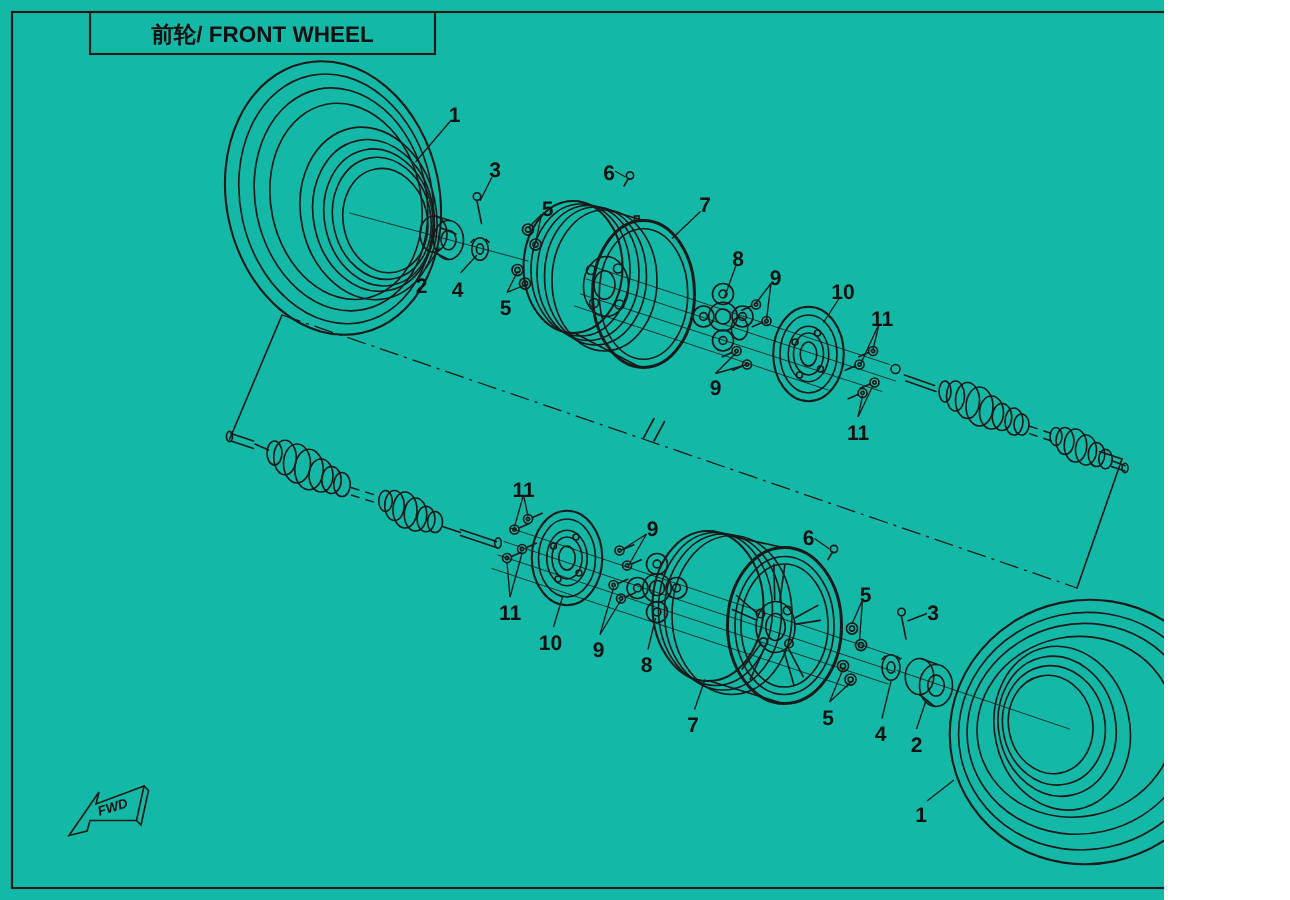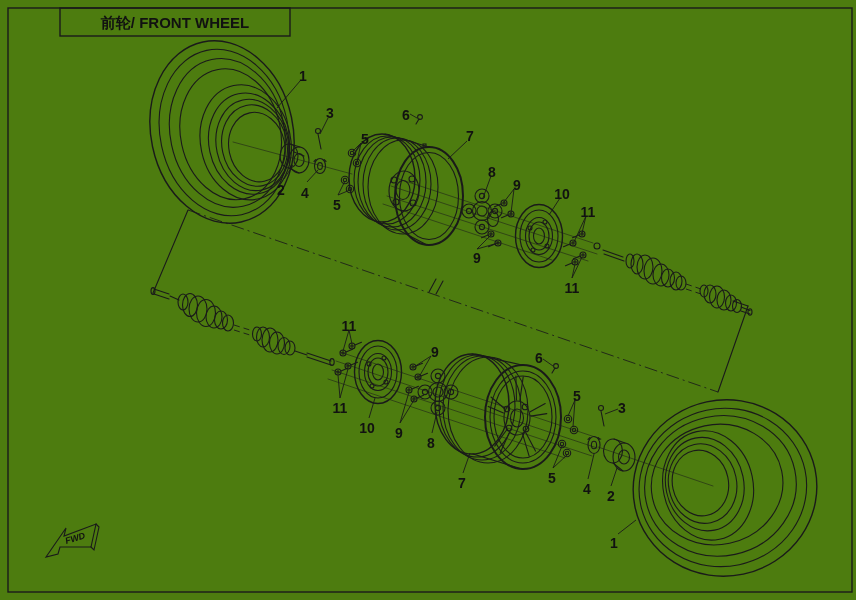--- a/index.html
+++ b/index.html
@@ -1,16 +1,16 @@
 <!DOCTYPE html>
 <html><head>
 <meta charset="utf-8">
 <style>
   html,body{margin:0;padding:0;background:#fff;}
-  #stage{position:relative;width:856px;height:600px;background:#4d7c0f;font-family:"Liberation Sans",sans-serif;overflow:hidden;}
+  #stage{position:relative;width:776px;height:600px;background:#14b8a6;font-family:"Liberation Sans",sans-serif;overflow:hidden;}
   svg{position:absolute;left:0;top:0;}
   .ln{stroke:#1a1a1a;fill:none;stroke-width:1.1;stroke-linecap:round;}
   .thick{stroke-width:2;}
   .mid{stroke-width:1.4;}
   .thin{stroke-width:0.55;}
   .leader{stroke:#1a1a1a;stroke-width:0.9;fill:none;}
   .dashdot{stroke:#1a1a1a;stroke-width:0.85;fill:none;stroke-dasharray:13 4 2 4;}
   .dashed{stroke:#1a1a1a;stroke-width:0.9;fill:none;stroke-dasharray:6 4;}
   .callout-num{font-family:"Liberation Sans",sans-serif;font-weight:bold;font-size:14px;fill:#111;}
   .title-t{font-family:"Liberation Sans",sans-serif;font-weight:bold;font-size:15px;fill:#111;}

